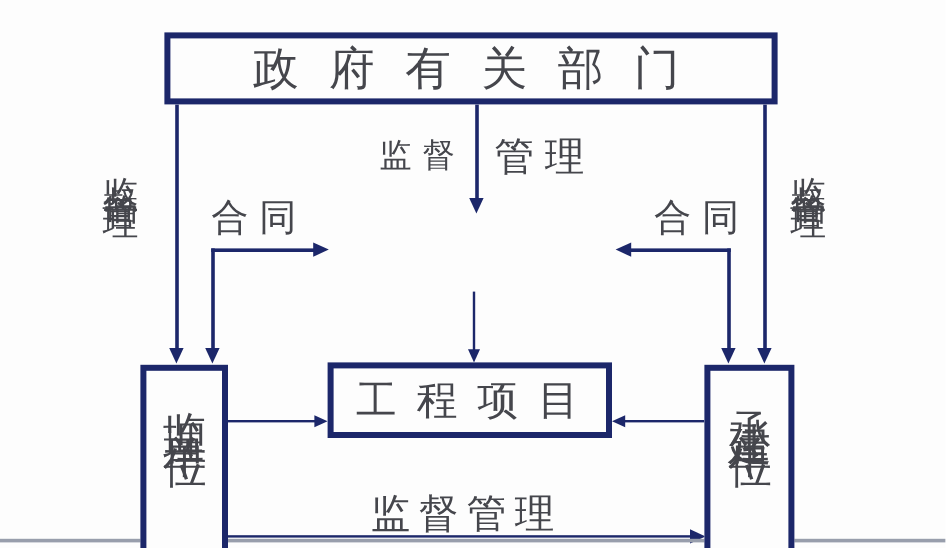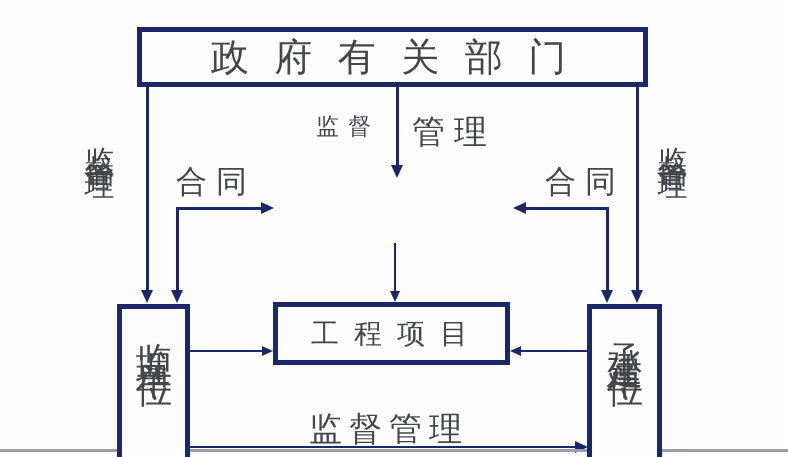--- a/index.html
+++ b/index.html
@@ -18,33 +18,33 @@
   .node{
     position:absolute;box-sizing:border-box;background:var(--bg);
     border:5px solid var(--navy);
     display:flex;align-items:center;justify-content:center;
     color:var(--txt);
   }
   .node-label{letter-spacing:4px;white-space:nowrap;}
   .gov{left:137px;top:27px;width:511px;height:60px;font-size:38px;}
   .gov .node-label{letter-spacing:8px;}
   .owner{left:273px;top:178px;width:240px;height:65px;border-width:6px;font-size:38px;}
-  .project{left:273px;top:302px;width:237px;height:63px;font-size:28px;}
+  .project{left:273px;top:302px;width:237px;height:63px;font-size:34px;}
   .vbox{align-items:flex-start;justify-content:center;font-size:36px;}
   .supervisor{left:117px;top:304px;width:73px;height:200px;}
   .contractor{left:587px;top:304px;width:75px;height:200px;}
   .vtext{
     writing-mode:vertical-rl;text-orientation:upright;
     letter-spacing:10px;padding-top:5px;white-space:nowrap;
   }
   
   .elabel{
     position:absolute;color:var(--txt);white-space:nowrap;line-height:1.05;
   }
-  .lbl-supervise{left:316px;top:115px;font-size:23px;letter-spacing:9px;}
+  .lbl-supervise{left:316px;top:115px;font-size:27px;letter-spacing:9px;}
   .lbl-manage{left:412px;top:115px;font-size:33px;letter-spacing:9px;}
   .lbl-contract-l{left:176px;top:166px;font-size:31px;letter-spacing:9px;}
   .lbl-contract-r{left:545px;top:166px;font-size:31px;letter-spacing:9px;}
   .lbl-vleft{left:84px;top:123px;font-size:30px;writing-mode:vertical-rl;text-orientation:upright;letter-spacing:8px;}
   .lbl-vright{left:657px;top:123px;font-size:30px;writing-mode:vertical-rl;text-orientation:upright;letter-spacing:8px;}
   .lbl-bottom{left:309px;top:412px;font-size:33px;letter-spacing:7px;}
   
   .ln{position:absolute;background:var(--navy);}
   .ah{position:absolute;width:0;height:0;}
   .ah-d{border-left:6px solid transparent;border-right:6px solid transparent;border-top:13px solid var(--navy);}

